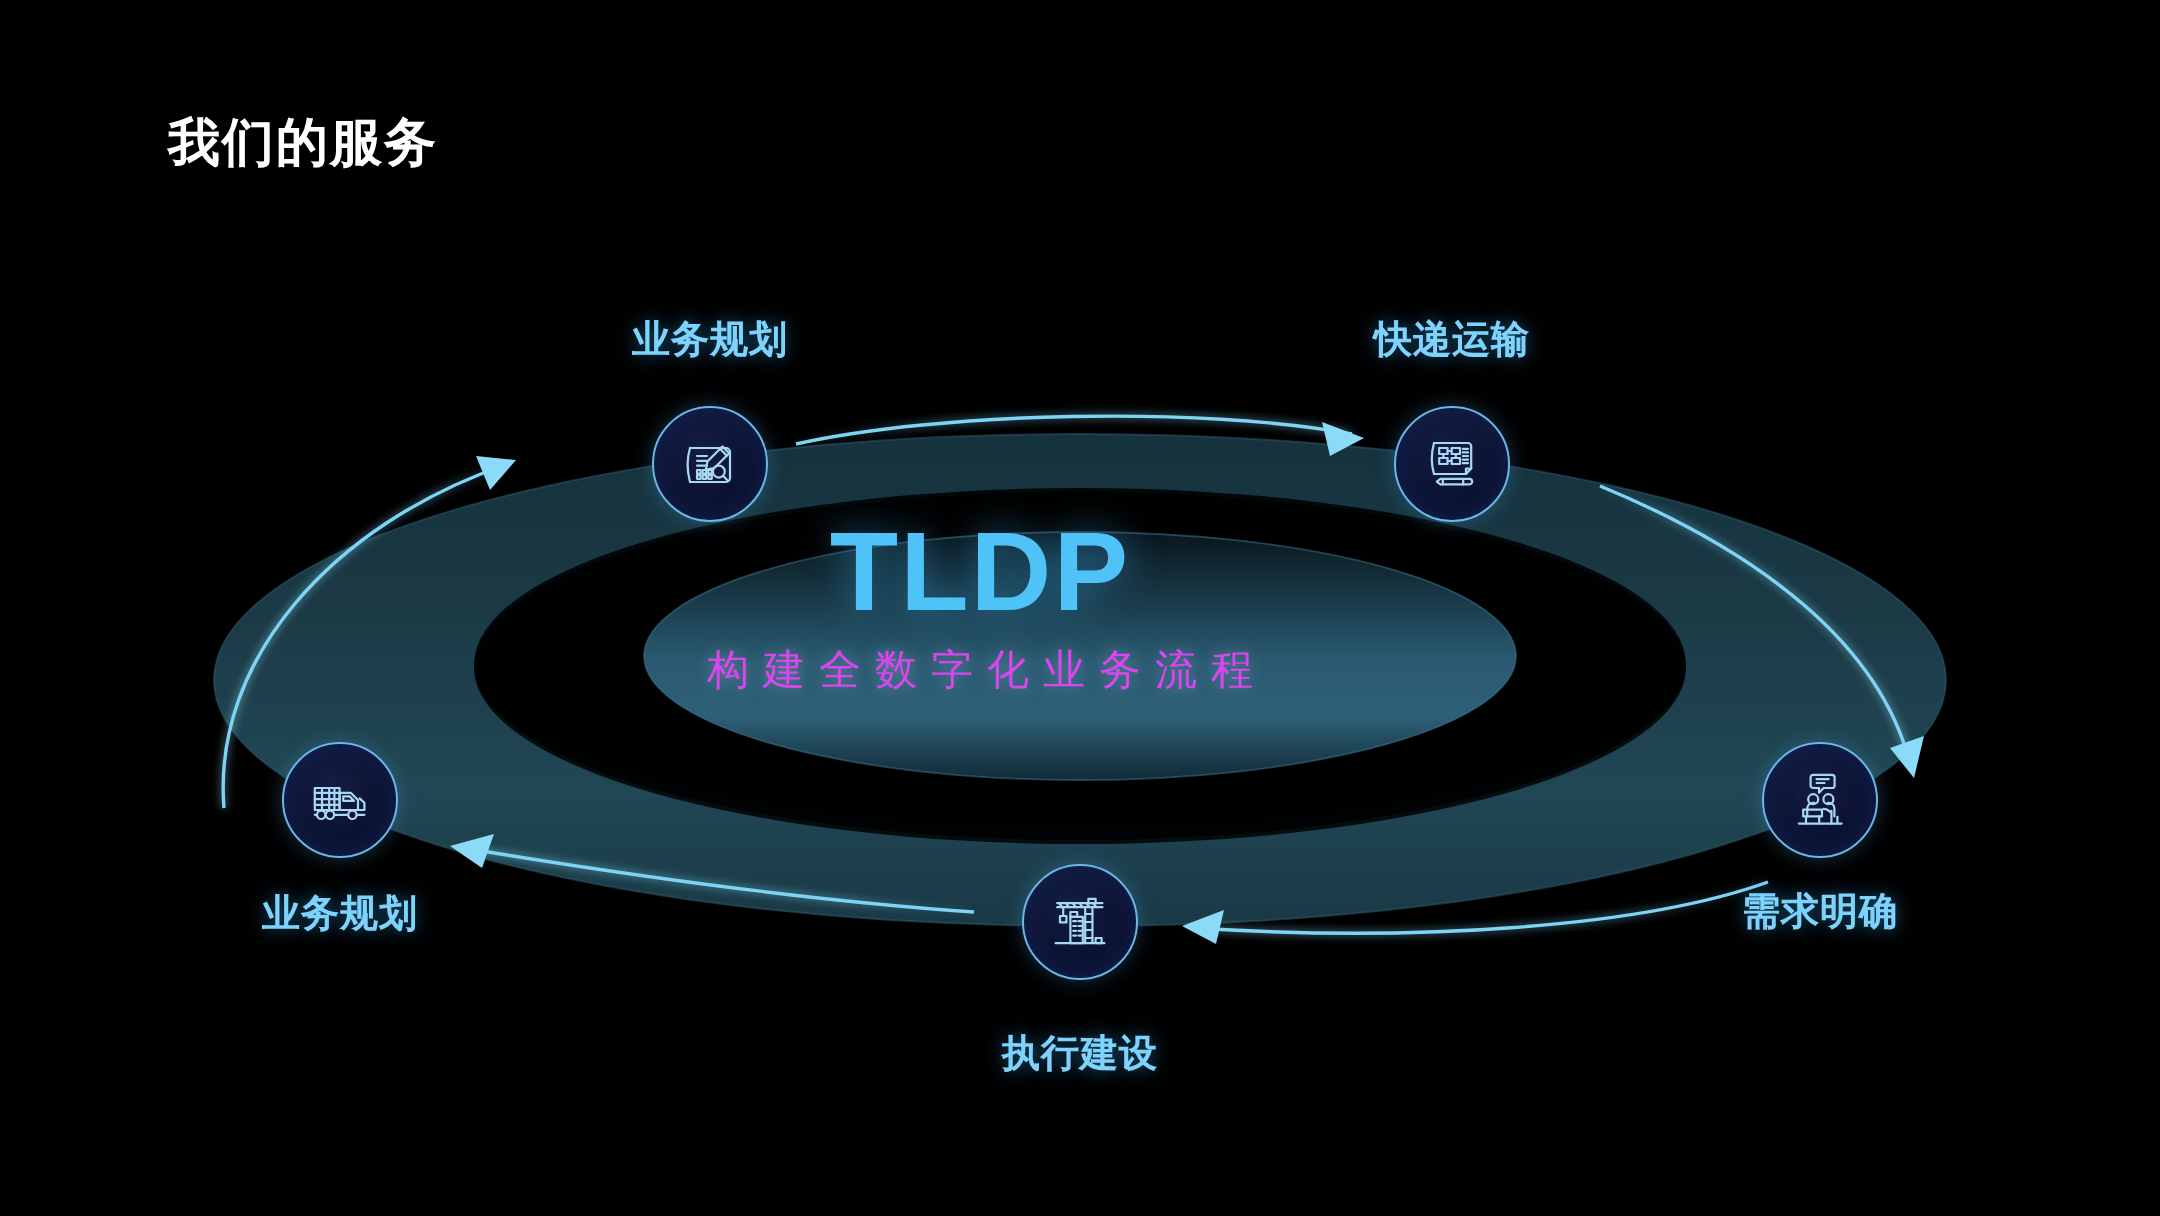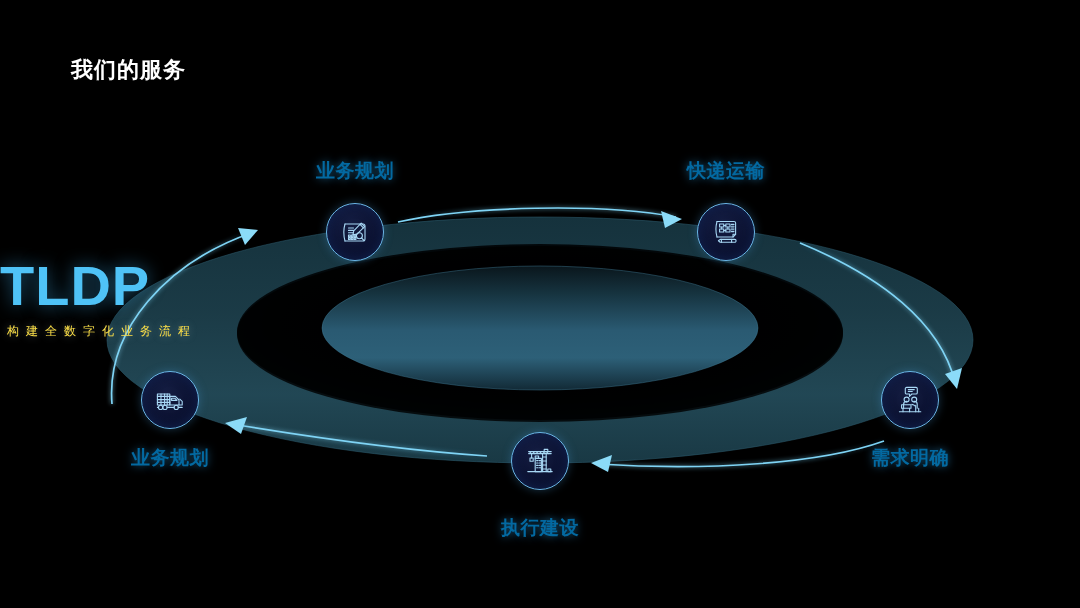--- a/index.html
+++ b/index.html
@@ -5,68 +5,69 @@
   html,body{margin:0;padding:0;background:#000;}
   body{
     width:1080px;height:608px;overflow:hidden;position:relative;
     font-family:"Liberation Sans","DejaVu Sans",sans-serif;
     background:#000000;
   }
   #stage{position:absolute;inset:0;width:1080px;height:608px;}
 
   
   #title{
-    position:absolute;left:71px;top:59px;
-    font-size:22px;font-weight:bold;color:#ffffff;
+    position:absolute;left:84px;top:59px;
+    font-size:26px;font-weight:bold;color:#ffffff;
     letter-spacing:1px;line-height:1;
     white-space:nowrap;
+    font-family:Liberation Serif, serif;
   }
 
   
   #art{position:absolute;left:0;top:0;width:1080px;height:608px;}
 
   
   #center-text{
-    position:absolute;left:0;top:258px;width:980px;
+    position:absolute;left:0;top:258px;width:980px;text-align:center;
     pointer-events:none;
   }
   #brand{
     font-size:56px;font-weight:bold;color:#4fc3f7;line-height:1;
     letter-spacing:1px;
     text-shadow:0 0 18px rgba(60,170,230,.55);
   }
   #tagline{
     margin-top:11px;
-    font-size:12px;color:#fde047;letter-spacing:7px;
+    font-size:21px;color:#d946ef;letter-spacing:7px;
     text-indent:7px;line-height:1;
     text-shadow:0 0 8px rgba(200,225,240,.35);
   }
 
   
   .node{position:absolute;width:0;height:0;}
   .bubble{
     position:absolute;left:-29px;top:-29px;
     width:58px;height:58px;border-radius:50%;
     background:radial-gradient(circle at 42% 34%,#141d42 0%,#0b1130 62%,#080c24 100%);
     border:1.4px solid #6ab6e8;
     box-shadow:0 0 10px rgba(70,150,210,.35),inset 0 0 12px rgba(20,40,90,.8);
     display:flex;align-items:center;justify-content:center;
     box-sizing:border-box;
   }
   .bubble svg{display:block;}
   .nlabel{
     position:absolute;white-space:nowrap;
-    font-size:19px;font-weight:bold;color:#0369a1;
+    font-size:19px;font-weight:bold;color:#7dd3fc;
     letter-spacing:.5px;line-height:1;
     text-shadow:0 0 9px rgba(45,150,215,.6);
   }
   .lab-top   {left:50%;transform:translateX(-50%);top:-71px;}
   .lab-bottom{left:50%;transform:translateX(-50%);top:57px;}
   .lab-left  {left:50%;transform:translateX(-50%);top:48px;}
-  .lab-right {left:50%;transform:translateX(-50%);top:48px;}
+  .lab-right {left:50%;transform:translateX(-50%);top:48px;font-family:Liberation Mono, monospace;}
 </style>
 </head>
 <body>
 
 <div id="stage">
 
   <div id="title">我们的服务</div>
 
   <svg id="art" viewBox="0 0 1080 608">
     <defs>

